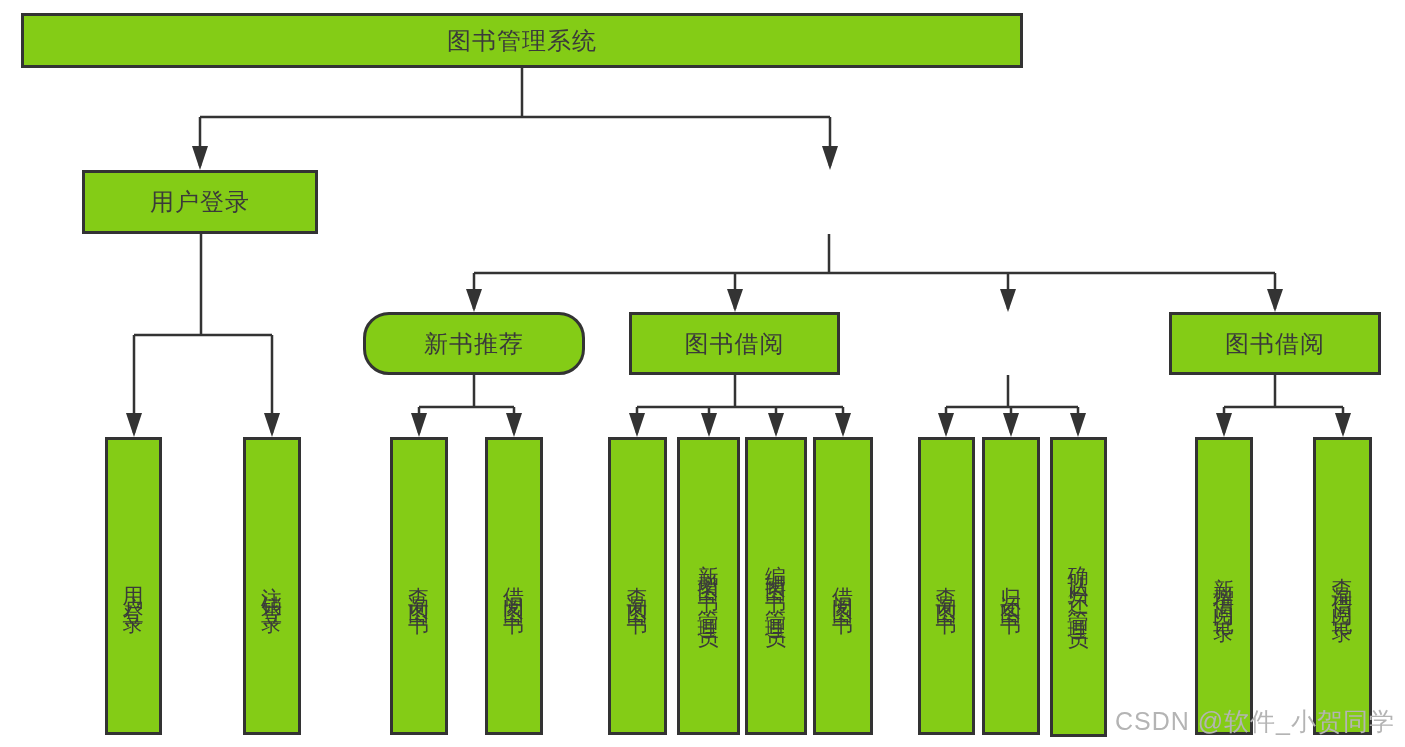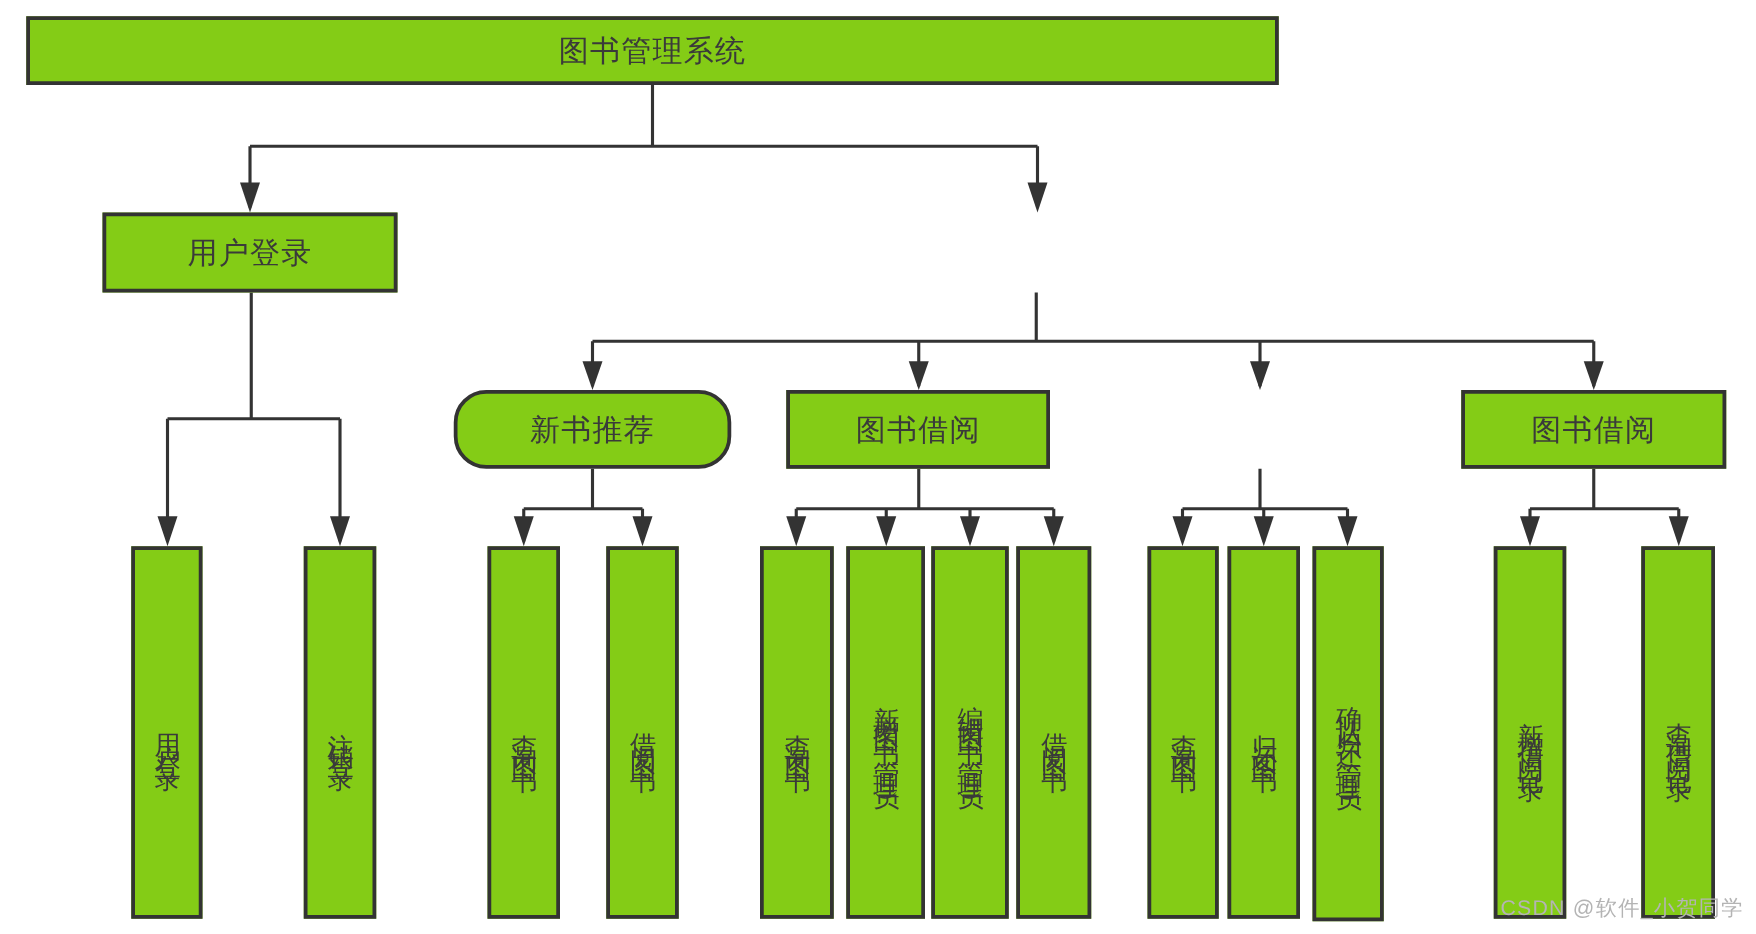--- a/index.html
+++ b/index.html
@@ -31,21 +31,21 @@
     text-orientation:mixed;
     font-size:21px;
     letter-spacing:9px;
     line-height:1;
     padding-top:4px;
   }
   .watermark{
     position:absolute;
     right:10px;
     bottom:9px;
-    font-size:17px;
+    font-size:25px;
     color:#b4b4b4;
     letter-spacing:1px;
     z-index:3;
     white-space:nowrap;
   }
 </style>
 </head>
 <body>
 
 <div class="stage">

